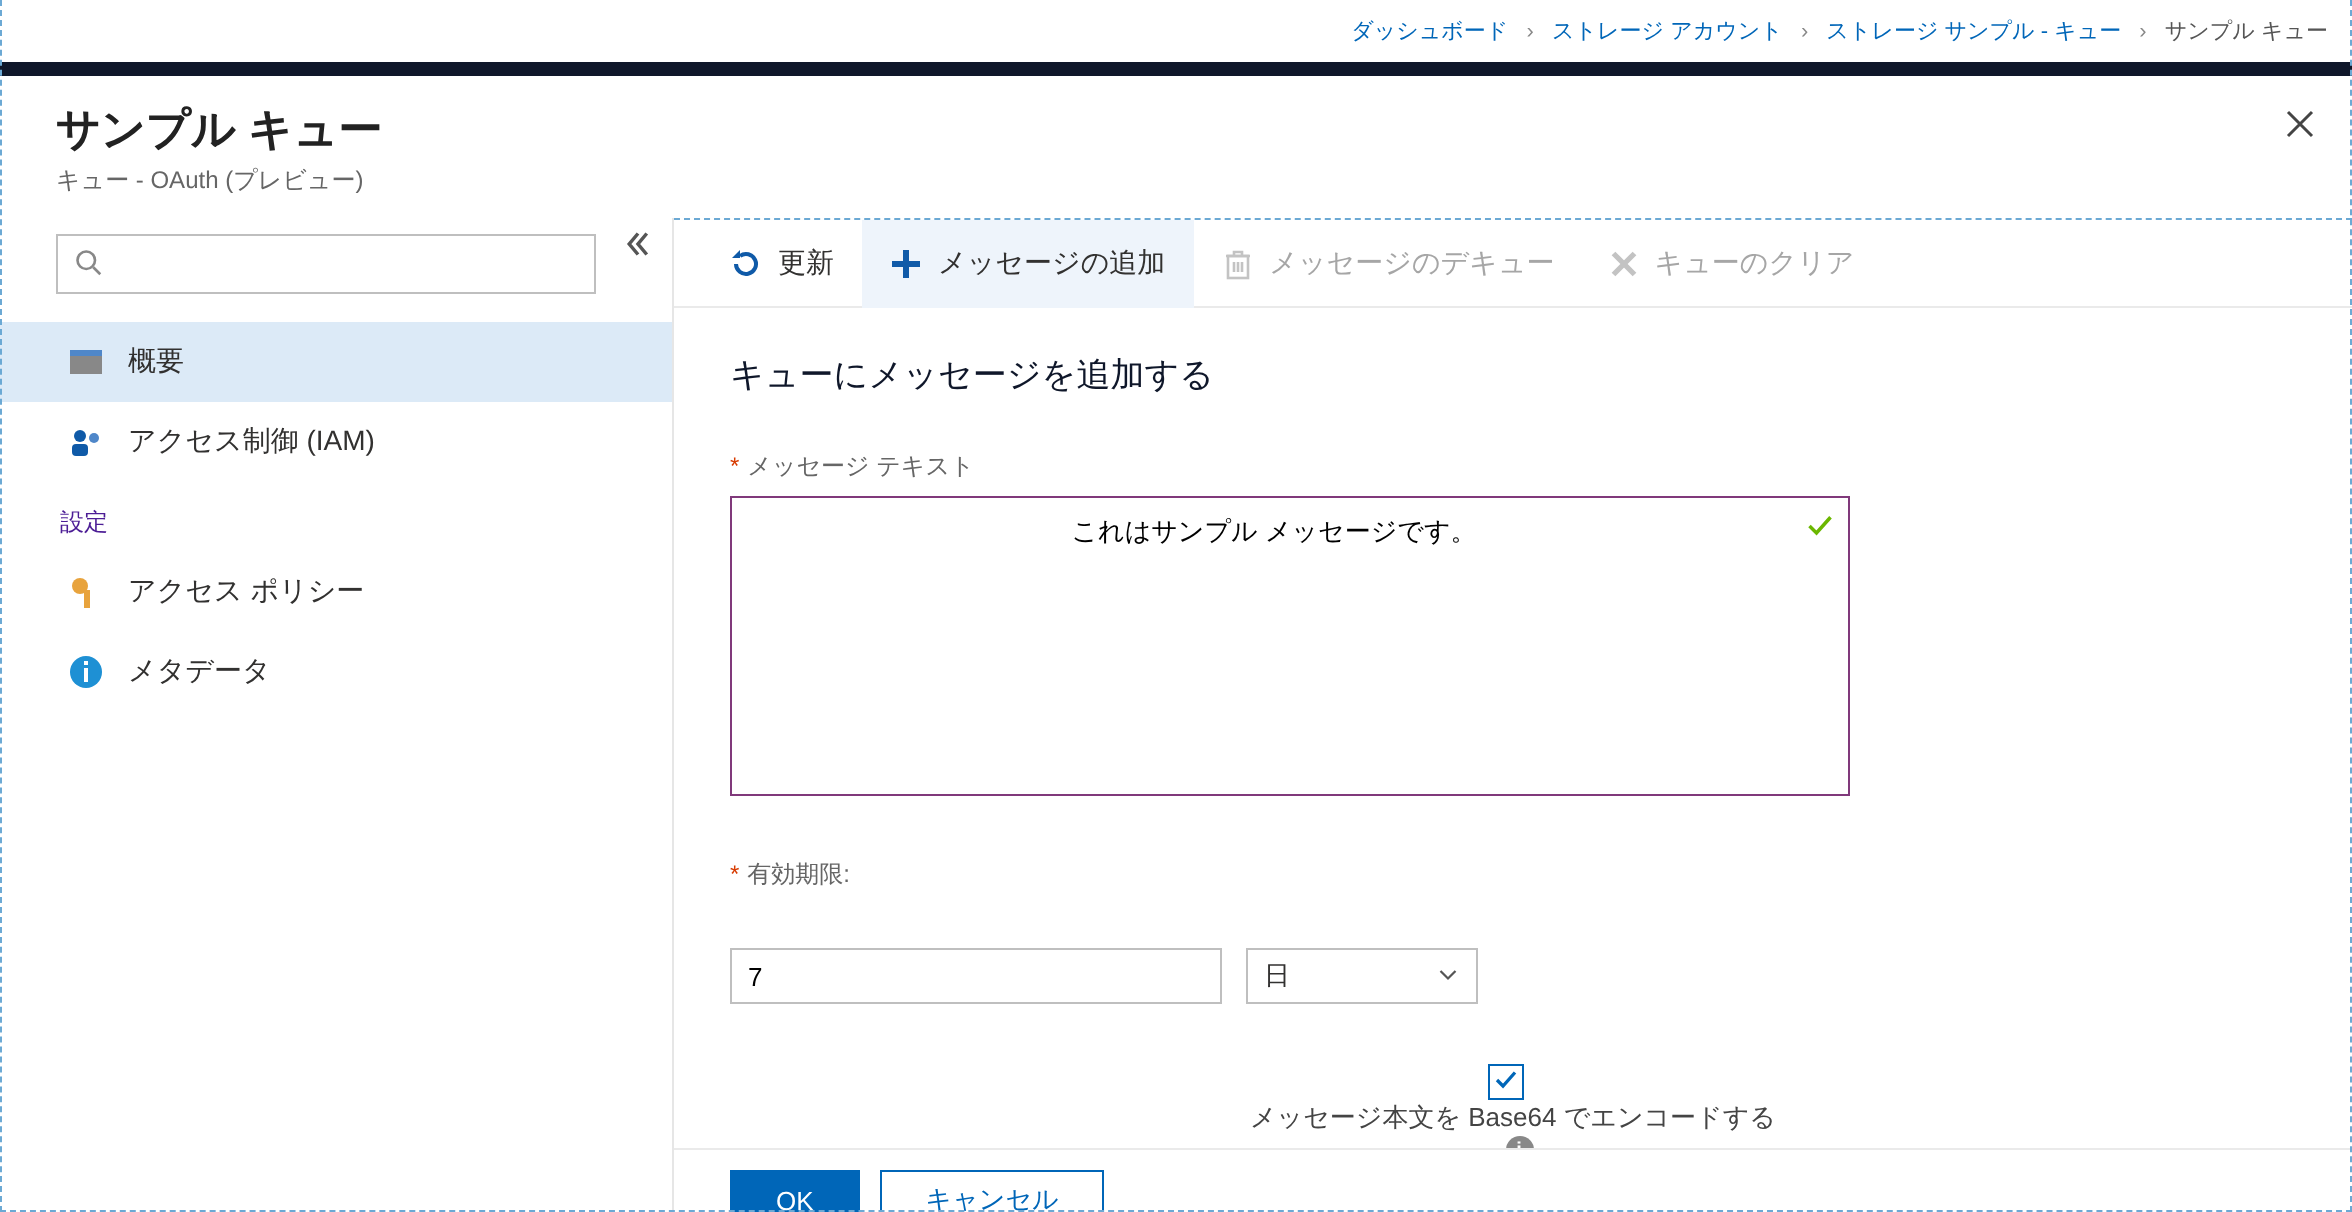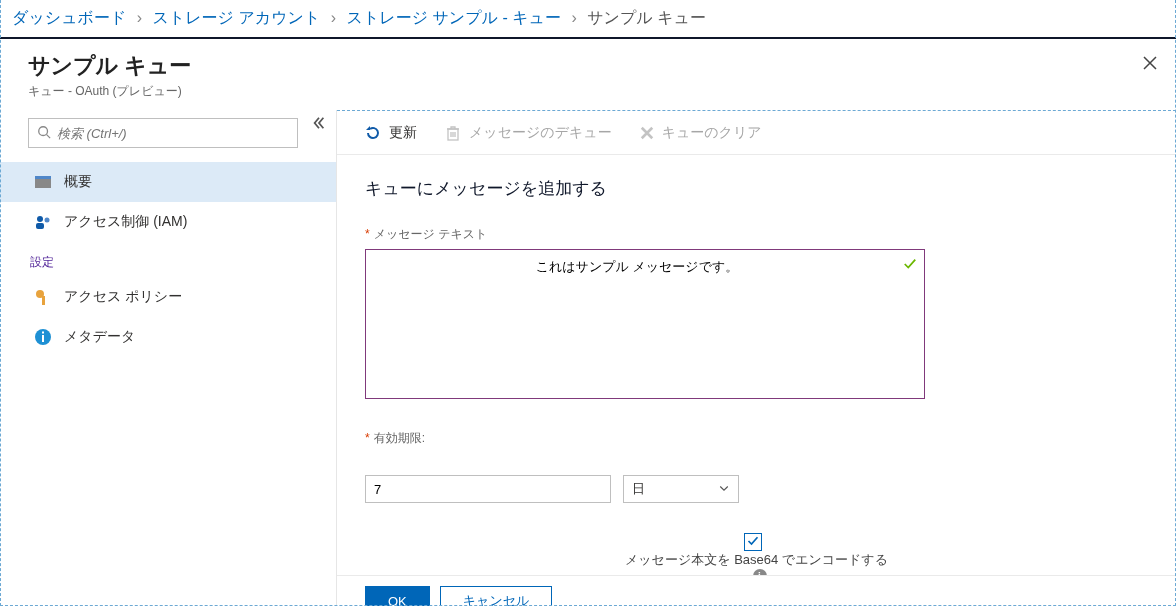--- a/index.html
+++ b/index.html
@@ -1,19 +1,19 @@
 <!DOCTYPE html>
 <html><head>
   <meta charset="utf-8">
   <style>
     * { margin:0; padding:0; box-sizing:border-box; font-family:"Segoe UI","Yu Gothic UI","Meiryo",sans-serif; }
     body { width:1176px; height:606px; overflow:hidden; background:#fff; color:#323130; font-size:13px; position:relative; }
     .frame { position:absolute; inset:0; border:1px dashed #6ca9d4; border-top:none; }
 
-    .breadcrumb { padding:8px 12px; font-size:16px; border-bottom:2px solid #0f172a; }
+    .breadcrumb { padding:8px 12px; font-size:11px; border-bottom:7px solid #0f172a;text-align:right; }
     .breadcrumb a { color:#0066b8; text-decoration:none; cursor:pointer; }
     .breadcrumb .sep { color:#888; margin:0 6px; }
     .breadcrumb .current { color:#555; }
 
     .title-row { display:flex; align-items:flex-start; padding:12px 16px 10px 28px; position:relative; }
     .title-row h1 { font-size:22px; font-weight:600; color:#222; }
     .title-row .subtitle { font-size:12px; color:#666; margin-top:2px; }
     .close-btn { position:absolute; right:18px; top:16px; cursor:pointer; font-size:14px; color:#444; }
     .close-btn svg { width:16px; height:16px; stroke:#444; stroke-width:1.5; }
 
@@ -94,21 +94,20 @@
     <div class="collapse-icon">
       <span><svg viewBox="0 0 16 16">
             <path d="M8 2 L3 8 L8 14 M13 2 L8 8 L13 14"></path>
           </svg></span>
     </div>
     <div class="search-box">
       <span><svg viewBox="0 0 16 16">
             <circle cx="7" cy="7" r="5"></circle>
             <path d="M11 11 L15 15"></path>
           </svg></span>
-      <input placeholder="検索 (Ctrl+/)" style="">
     </div>
 
     <div class="nav-item active">
       <span class="ic">
           <svg viewBox="0 0 18 18">
             <rect x="1" y="3" width="16" height="12" fill="#888" stroke="none"></rect>
             <rect x="1" y="3" width="16" height="3" fill="#4f87c9" stroke="none"></rect>
           </svg>
         </span>
       <span>概要</span>
@@ -150,20 +149,28 @@
   <div class="main">
     <div class="toolbar">
       <div class="tool-btn">
         <span class="glyph">
             <svg width="16" height="16" viewBox="0 0 16 16">
               <path d="M3 8 a5 5 0 1 0 2 -4" fill="none" stroke="#0f5aa8" stroke-width="2"></path>
               <path d="M5 1 L5 5 L1 5 Z" fill="#0f5aa8"></path>
             </svg>
           </span>
         <span>更新</span>
+      </div>
+      <div class="tool-btn selected">
+        <span class="glyph">
+            <svg width="16" height="16" viewBox="0 0 16 16">
+              <path d="M8 1 V15 M1 8 H15" stroke="#0f5aa8" stroke-width="3"></path>
+            </svg>
+          </span>
+        <span>メッセージの追加</span>
       </div>
       <div class="tool-btn disabled">
         <span class="glyph">
             <svg width="16" height="16" viewBox="0 0 16 16">
               <rect x="3" y="4" width="10" height="11" fill="none" stroke="#888" stroke-width="1.3"></rect>
               <path d="M2 4 H14 M6 7 V12 M8 7 V12 M10 7 V12 M6 4 V2 H10 V4" fill="none" stroke="#888" stroke-width="1.3"></path>
             </svg>
           </span>
         <span>メッセージのデキュー</span>
       </div>

